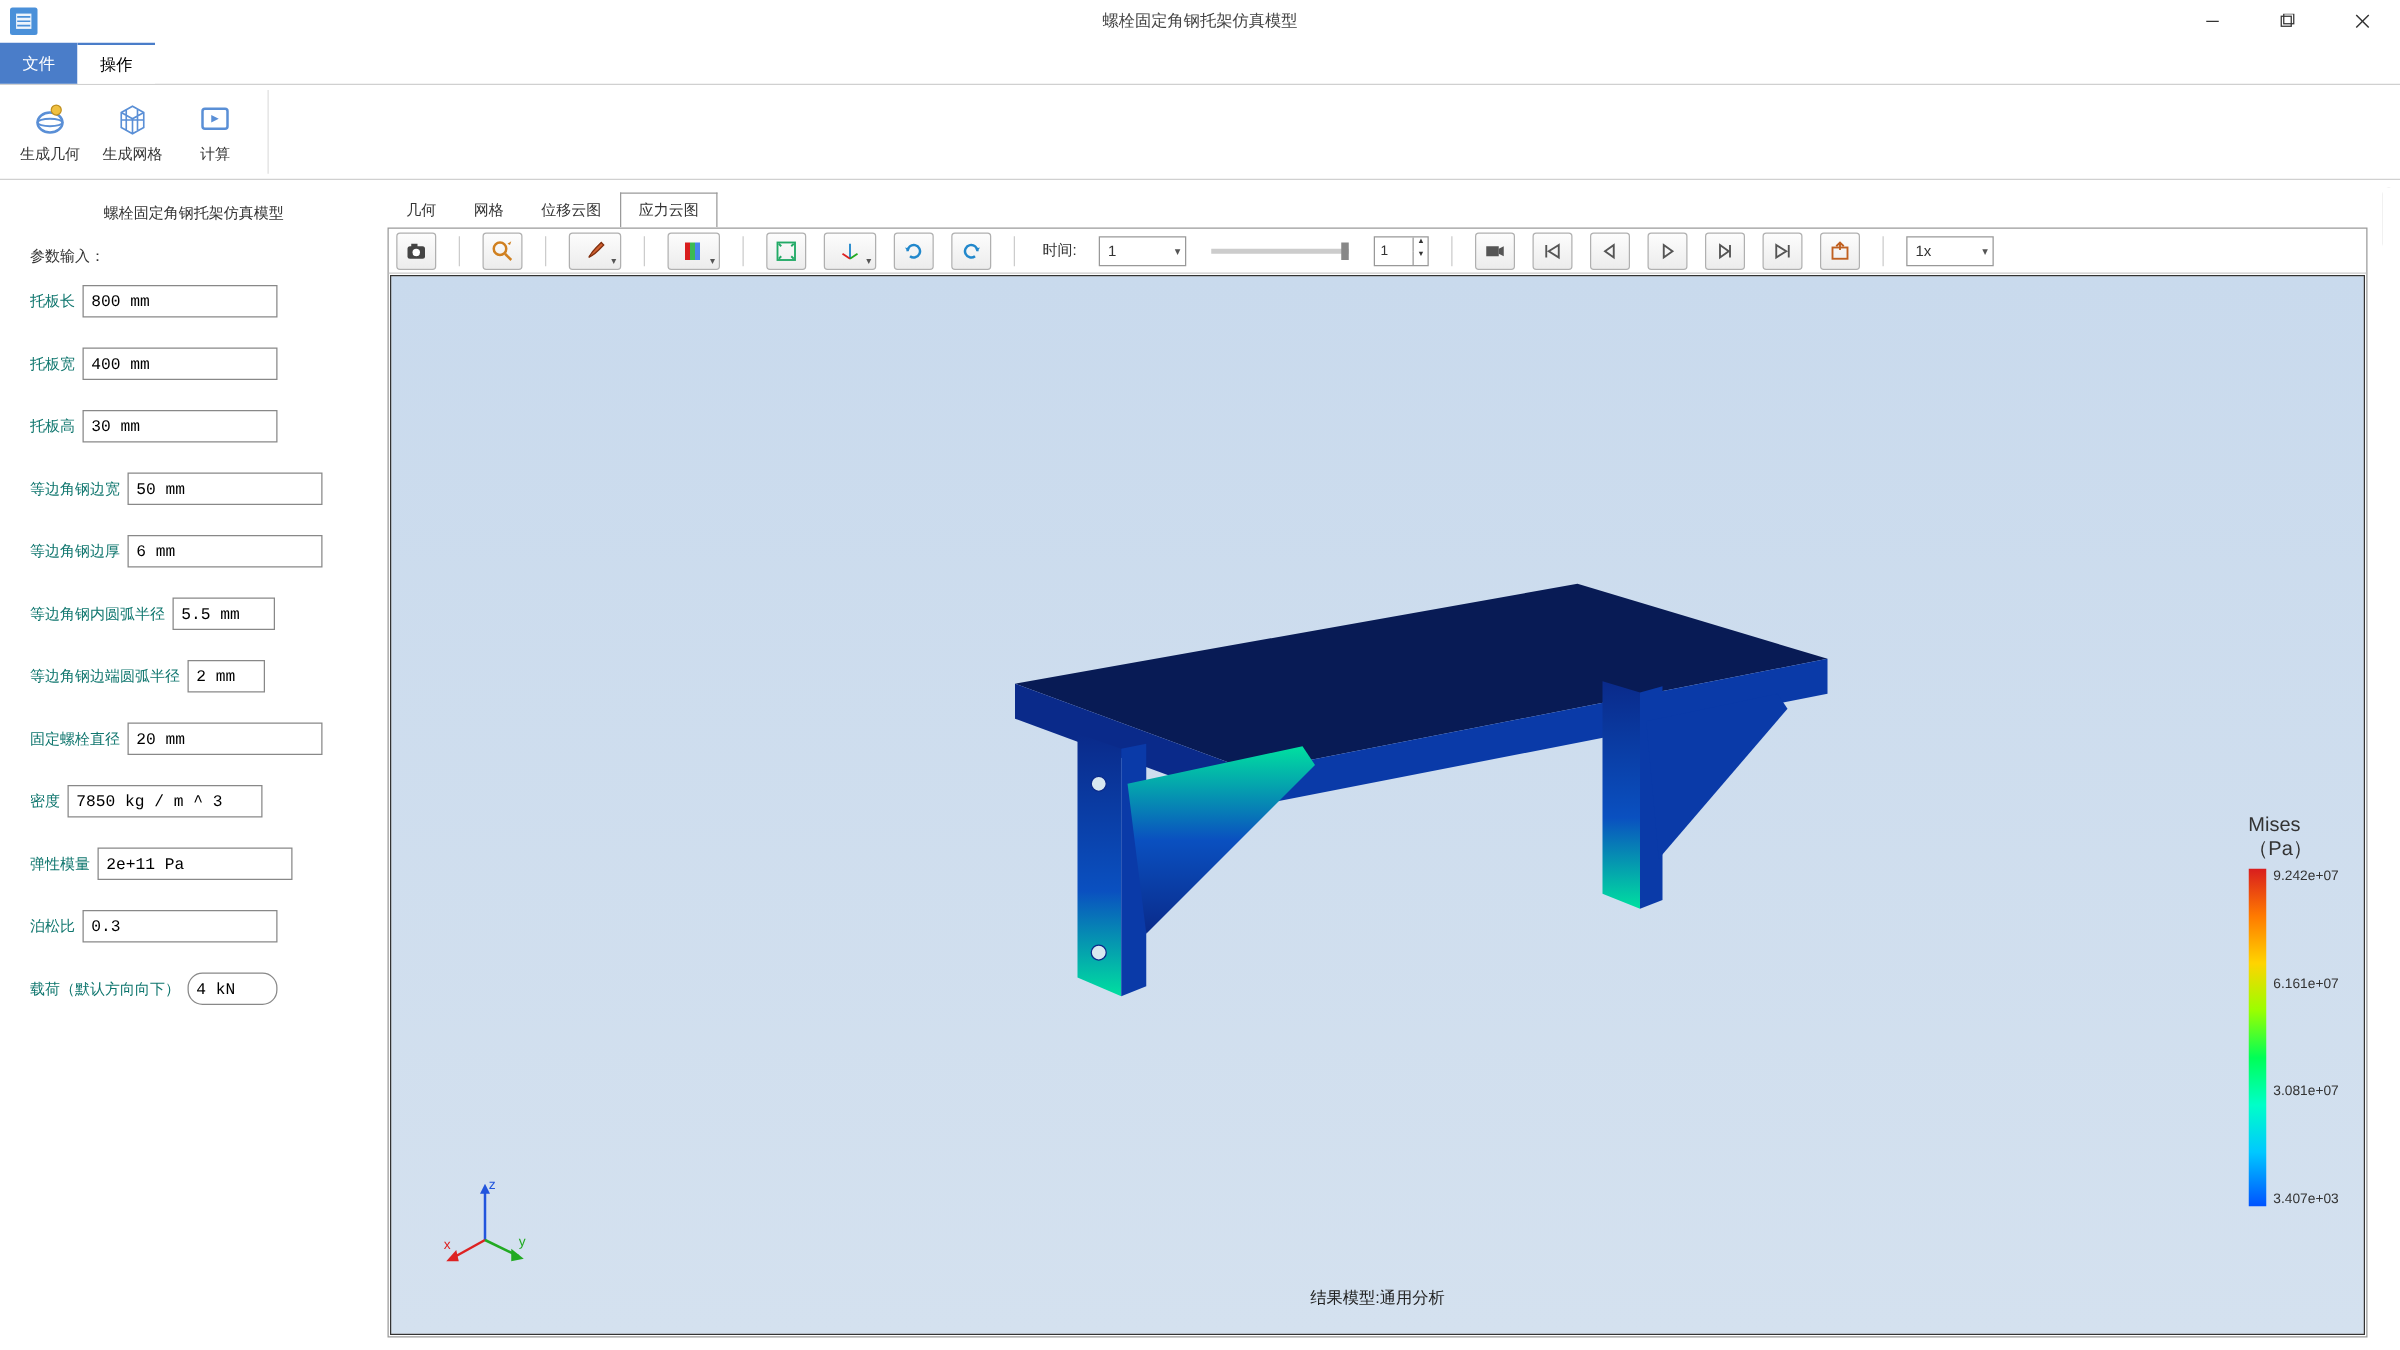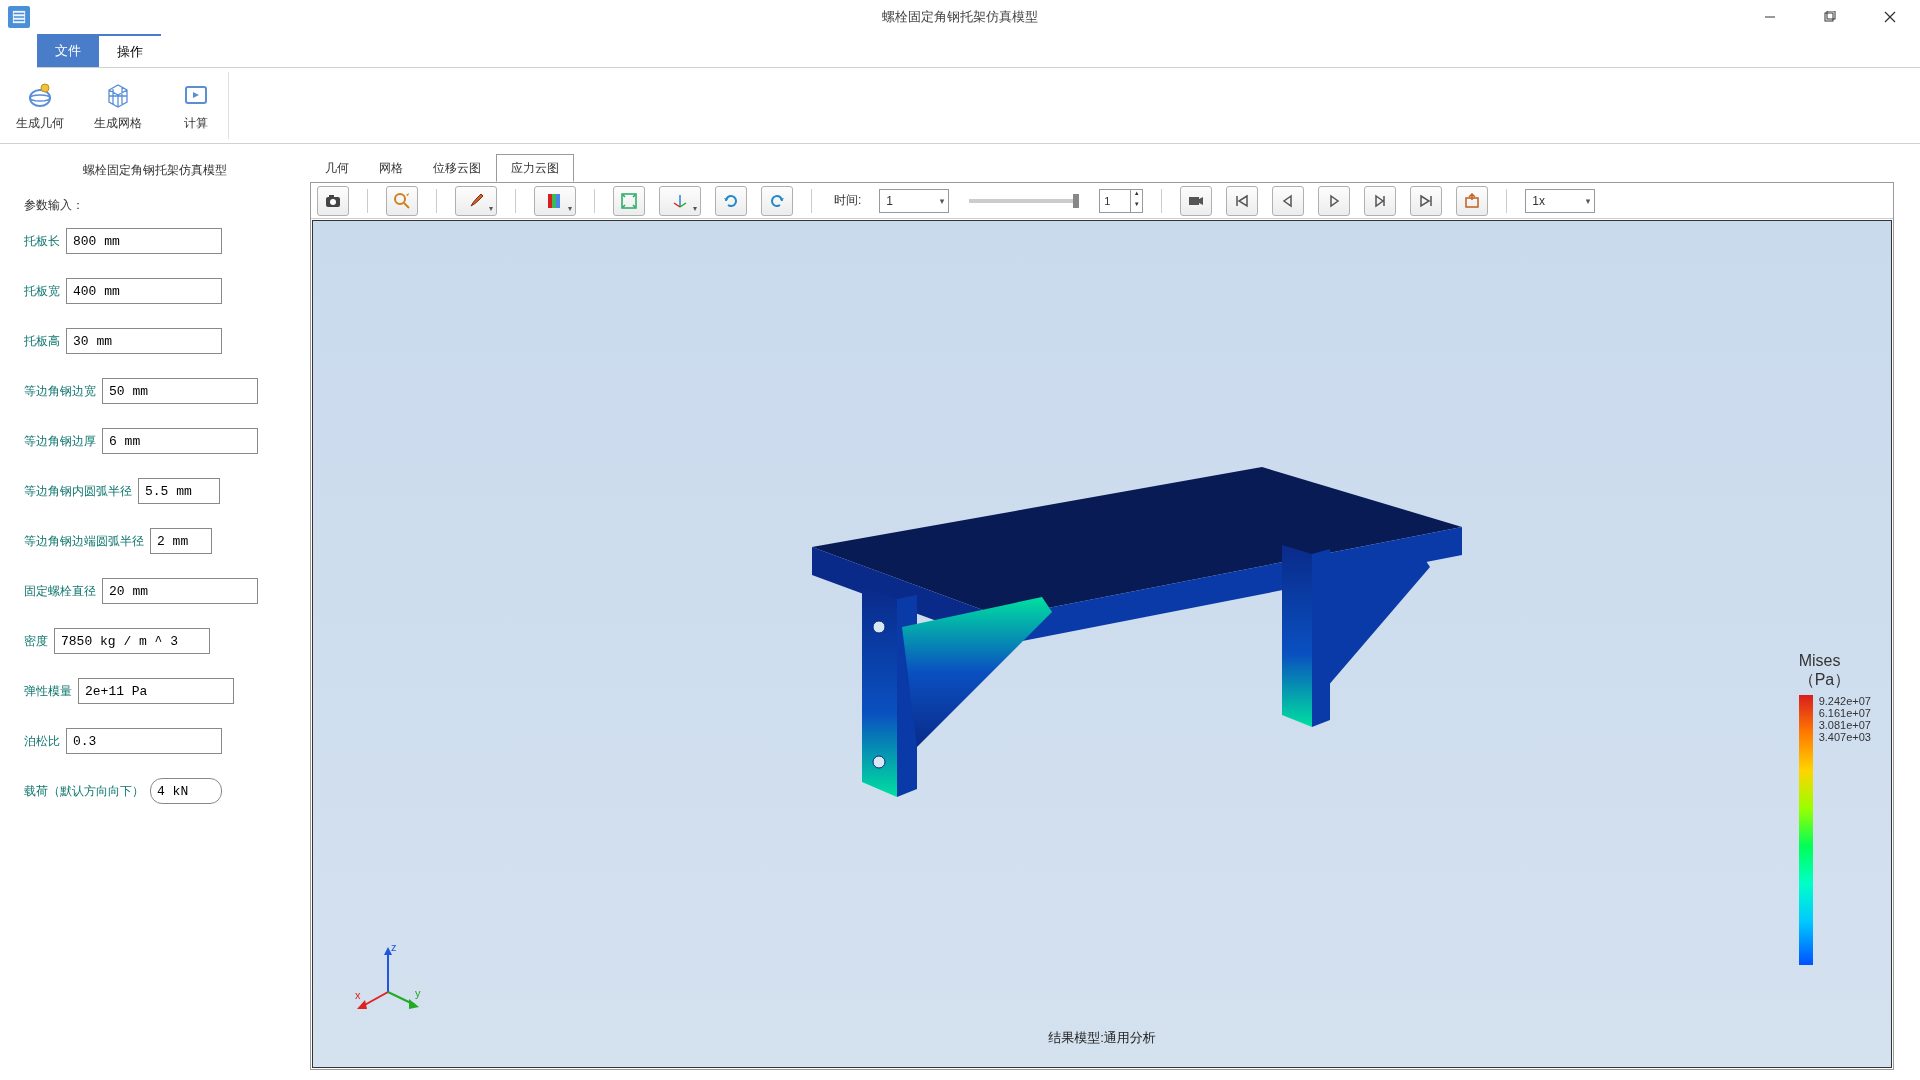--- a/index.html
+++ b/index.html
@@ -5,27 +5,27 @@
 * { box-sizing: border-box; margin: 0; padding: 0; font-family: "Microsoft YaHei", "SimSun", Arial, sans-serif; }
 body { background: #fff; width: 1920px; height: 1080px; overflow: hidden; font-size: 12px; color: #333; }
 
 .titlebar { height: 34px; display: flex; align-items: center; background: #fff; position: relative; }
 .app-icon { width: 22px; height: 22px; margin: 0 8px; background: #4a90d9; border-radius: 2px; display: flex; align-items: center; justify-content: center; }
 .app-icon svg { width: 14px; height: 14px; }
 .window-title { position: absolute; left: 50%; transform: translateX(-50%); font-size: 13px; color: #444; }
 .win-controls { position: absolute; right: 0; top: 0; height: 34px; display: flex; }
 .win-btn { width: 60px; height: 34px; display: flex; align-items: center; justify-content: center; cursor: pointer; font-size: 14px; color: #333; }
 
-.menubar { height: 34px; display: flex; align-items: stretch; background: #fff; border-bottom: 1px solid #d0d0d0; margin-left: 37px; }
+.menubar { height: 34px; display: flex; align-items: stretch; background: #fff; border-bottom: 1px solid #d0d0d0; }
 .menu-item { padding: 0 18px; display: flex; align-items: center; font-size: 13px; cursor: pointer; }
 .menu-item.file { background: #4a7dc9; color: #fff; }
 .menu-item.active { background: #fff; color: #000000; border-top: 2px solid #4a7dc9; }
 
 .ribbon { height: 76px; background: #fff; border-bottom: 1px solid #d0d0d0; display: flex; padding: 4px 8px; }
-.ribbon-group { display: flex; gap: 14px; border-right: 1px solid #e0e0e0; }
+.ribbon-group { display: flex; gap: 2px; border-right: 1px solid #e0e0e0; padding-right: 10px; }
 .ribbon-btn { width: 64px; display: flex; flex-direction: column; align-items: center; justify-content: center; cursor: pointer; gap: 4px; }
 .ribbon-icon { width: 32px; height: 32px; display: flex; align-items: center; justify-content: center; }
 .ribbon-label { font-size: 12px; color: #333; }
 
 .content { display: flex; height: calc(1080px - 34px - 34px - 76px); position: relative; }
 .content::after { content: ""; position: absolute; right: 4px; top: 6px; bottom: 6px; width: 10px; background: linear-gradient(#fff,#fff); }
 .scroll-thumb { position: absolute; right: 4px; top: 6px; width: 10px; height: 50px; background: #c8c8c8; border-radius: 5px; }
 
 .sidebar { width: 310px; padding: 18px 24px 18px 24px; overflow-y: auto; }
 .sidebar-title { text-align: center; font-size: 12px; color: #333; margin-bottom: 18px; }
@@ -55,21 +55,21 @@
 .tspinner-btns { position: absolute; right: 0; top: 0; bottom: 0; width: 12px; display: flex; flex-direction: column; }
 .tspinner-btns span { flex: 1; font-size: 6px; text-align: center; border-left: 1px solid #999; }
 
 .canvas3d { flex: 1; background: linear-gradient(#c9daed,#d4e1ef); position: relative; border: 1px solid #333; margin: 1px; }
 .result-label { position: absolute; bottom: 20px; left: 50%; transform: translateX(-50%); font-size: 13px; color: #222; }
 
 .legend { position: absolute; right: 20px; top: 430px; text-align: left; font-size: 12px; }
 .legend-title { font-family: "Times New Roman", serif; font-size: 16px; text-align: left; line-height: 1.2; margin-bottom: 6px; }
 .legend-body { display: flex; gap: 6px; }
 .legend-bar { width: 14px; height: 270px; background: linear-gradient(to bottom, #d91e1e 0%, #ff7a00 14%, #ffd400 28%, #9aff00 42%, #00ff57 56%, #00ffc8 70%, #00c8ff 84%, #0052ff 100%); }
-.legend-ticks { display: flex; flex-direction: column; justify-content: flex-start; height: 270px; font-size: 11px; font-family: Arial; }
+.legend-ticks { display: flex; flex-direction: column; justify-content: space-between; height: 270px; font-size: 11px; font-family: Arial; }
 
 .axes { position: absolute; left: 40px; bottom: 50px; width: 80px; height: 80px; }
 
 svg.model { position: absolute; left: 50%; top: 48%; transform: translate(-50%,-50%); }
 </style>
 </head>
 <body>
 
 <div class="titlebar">
   <div class="app-icon">

